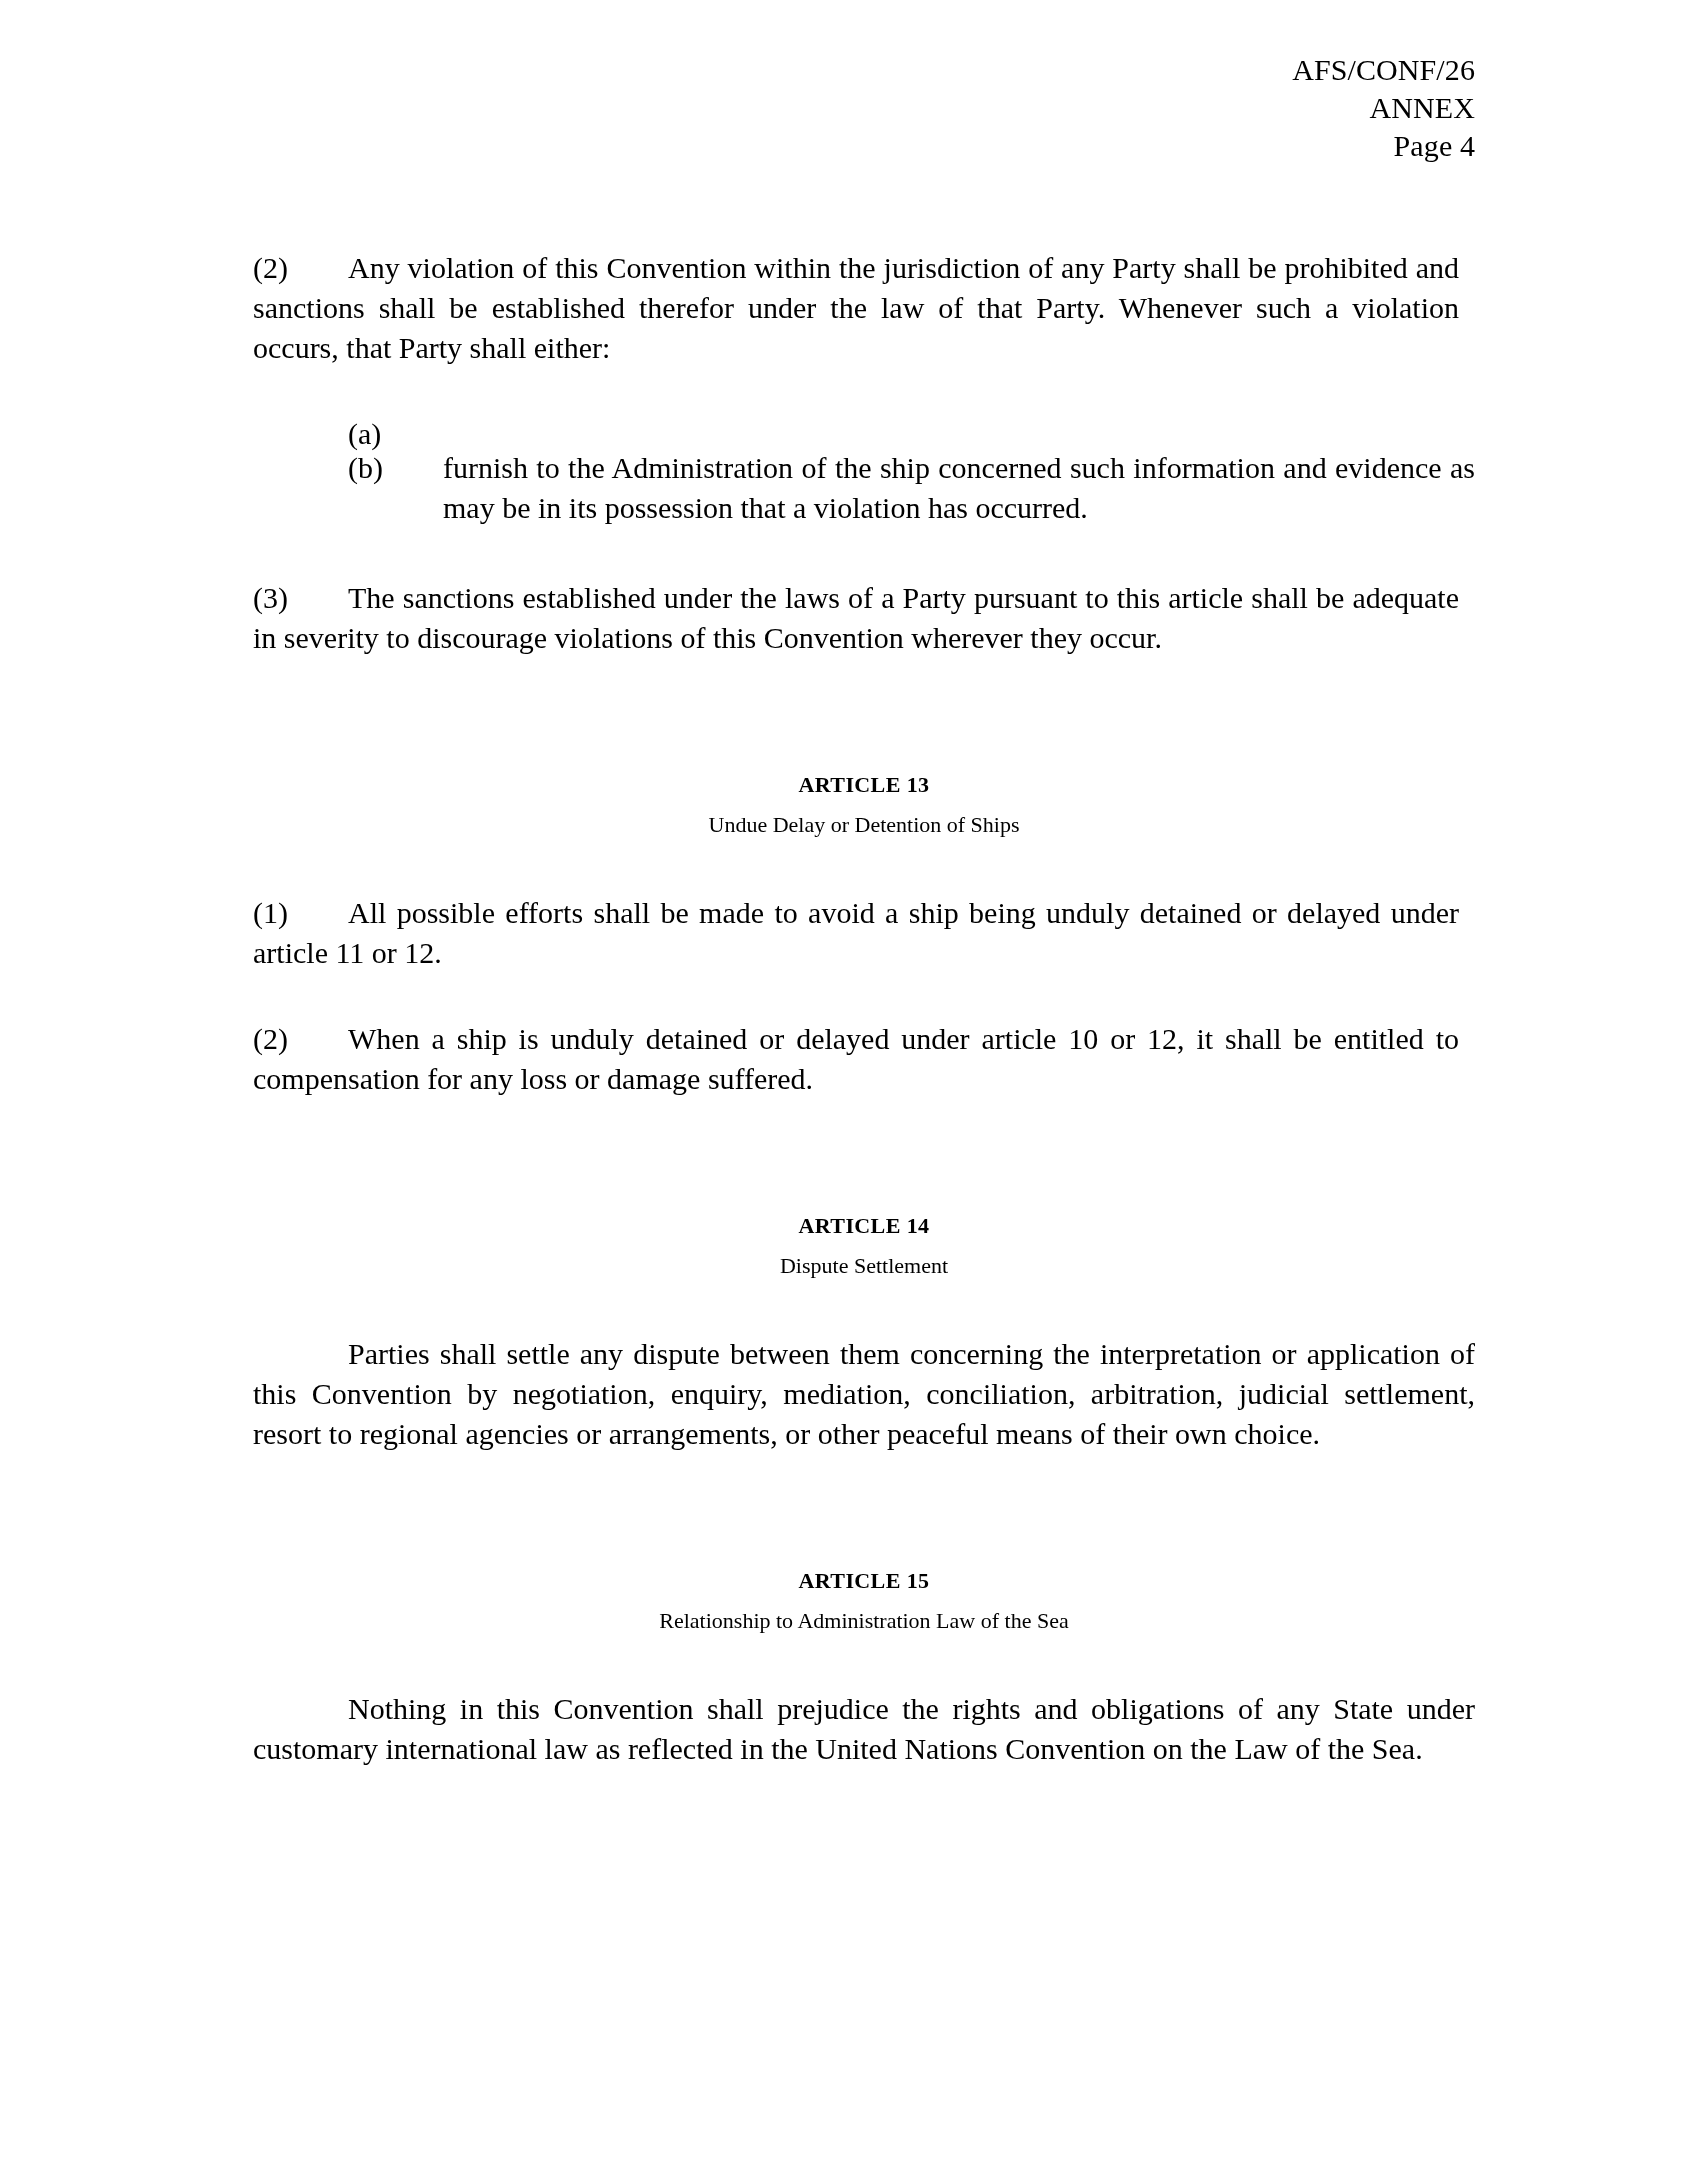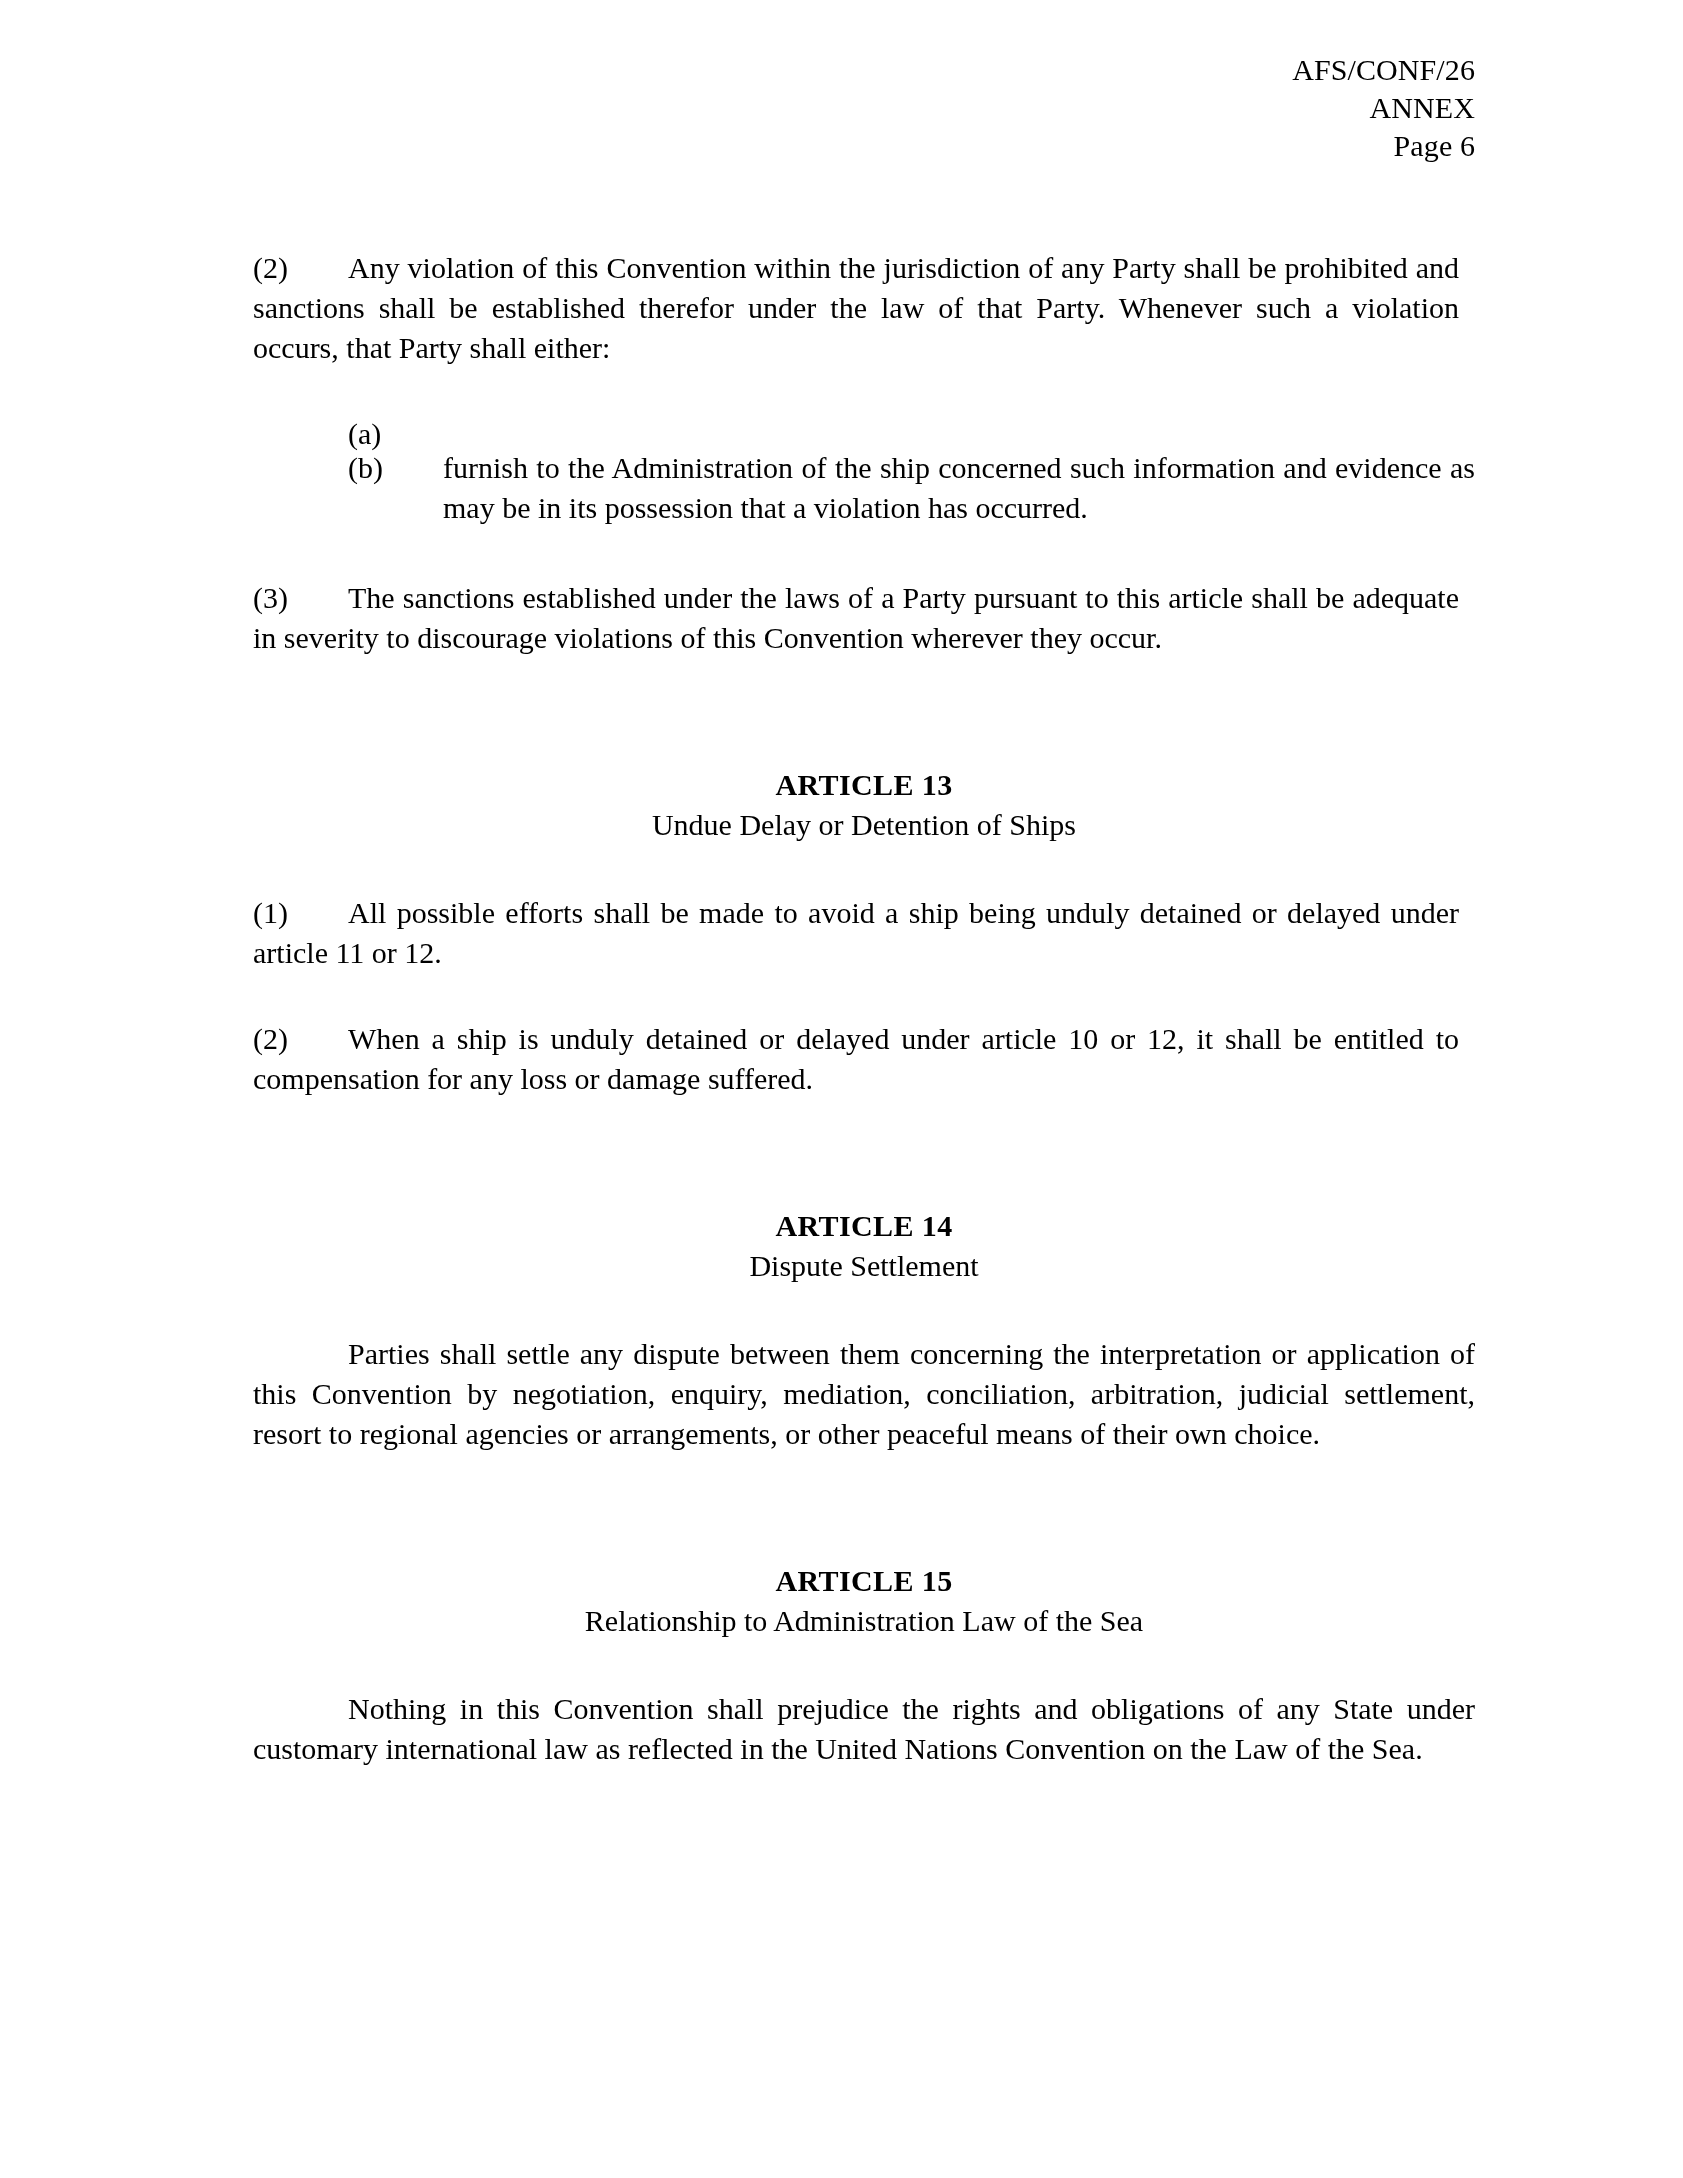--- a/index.html
+++ b/index.html
@@ -78,21 +78,21 @@
     position: absolute;
     left: 95px;            
     top: 0;
     width: 89px;
   }
 
   
   .article-heading {
     margin: 0;
     text-align: center;
-    font-size: 30px;
+    font-size: 22px;
     line-height: 40px;
   }
   .article-heading .art-title {
     display: block;
     font-weight: bold;
     letter-spacing: 0.4px;
   }
   .article-heading .art-subtitle {
     display: block;
     font-weight: normal;
@@ -116,21 +116,21 @@
   }
 </style>
 </head>
 <body>
 
 <div class="page">
 
   <div class="doc-header">
     <span class="hdr-line">AFS/CONF/26</span>
     <span class="hdr-line">ANNEX</span>
-    <span class="hdr-line">Page 6</span>
+    <span class="hdr-line">Page 4</span>
   </div>
 
   <div class="content">
 
     <p class="para">
       <span class="marker">(2)</span><span>Any violation of this Convention within the jurisdiction of any Party shall be prohibited and sanctions shall be established therefor under the law of that Party.  Whenever such a violation occurs, that Party shall either:</span>
     </p>
 
     <div class="gap-xs"></div>
 

